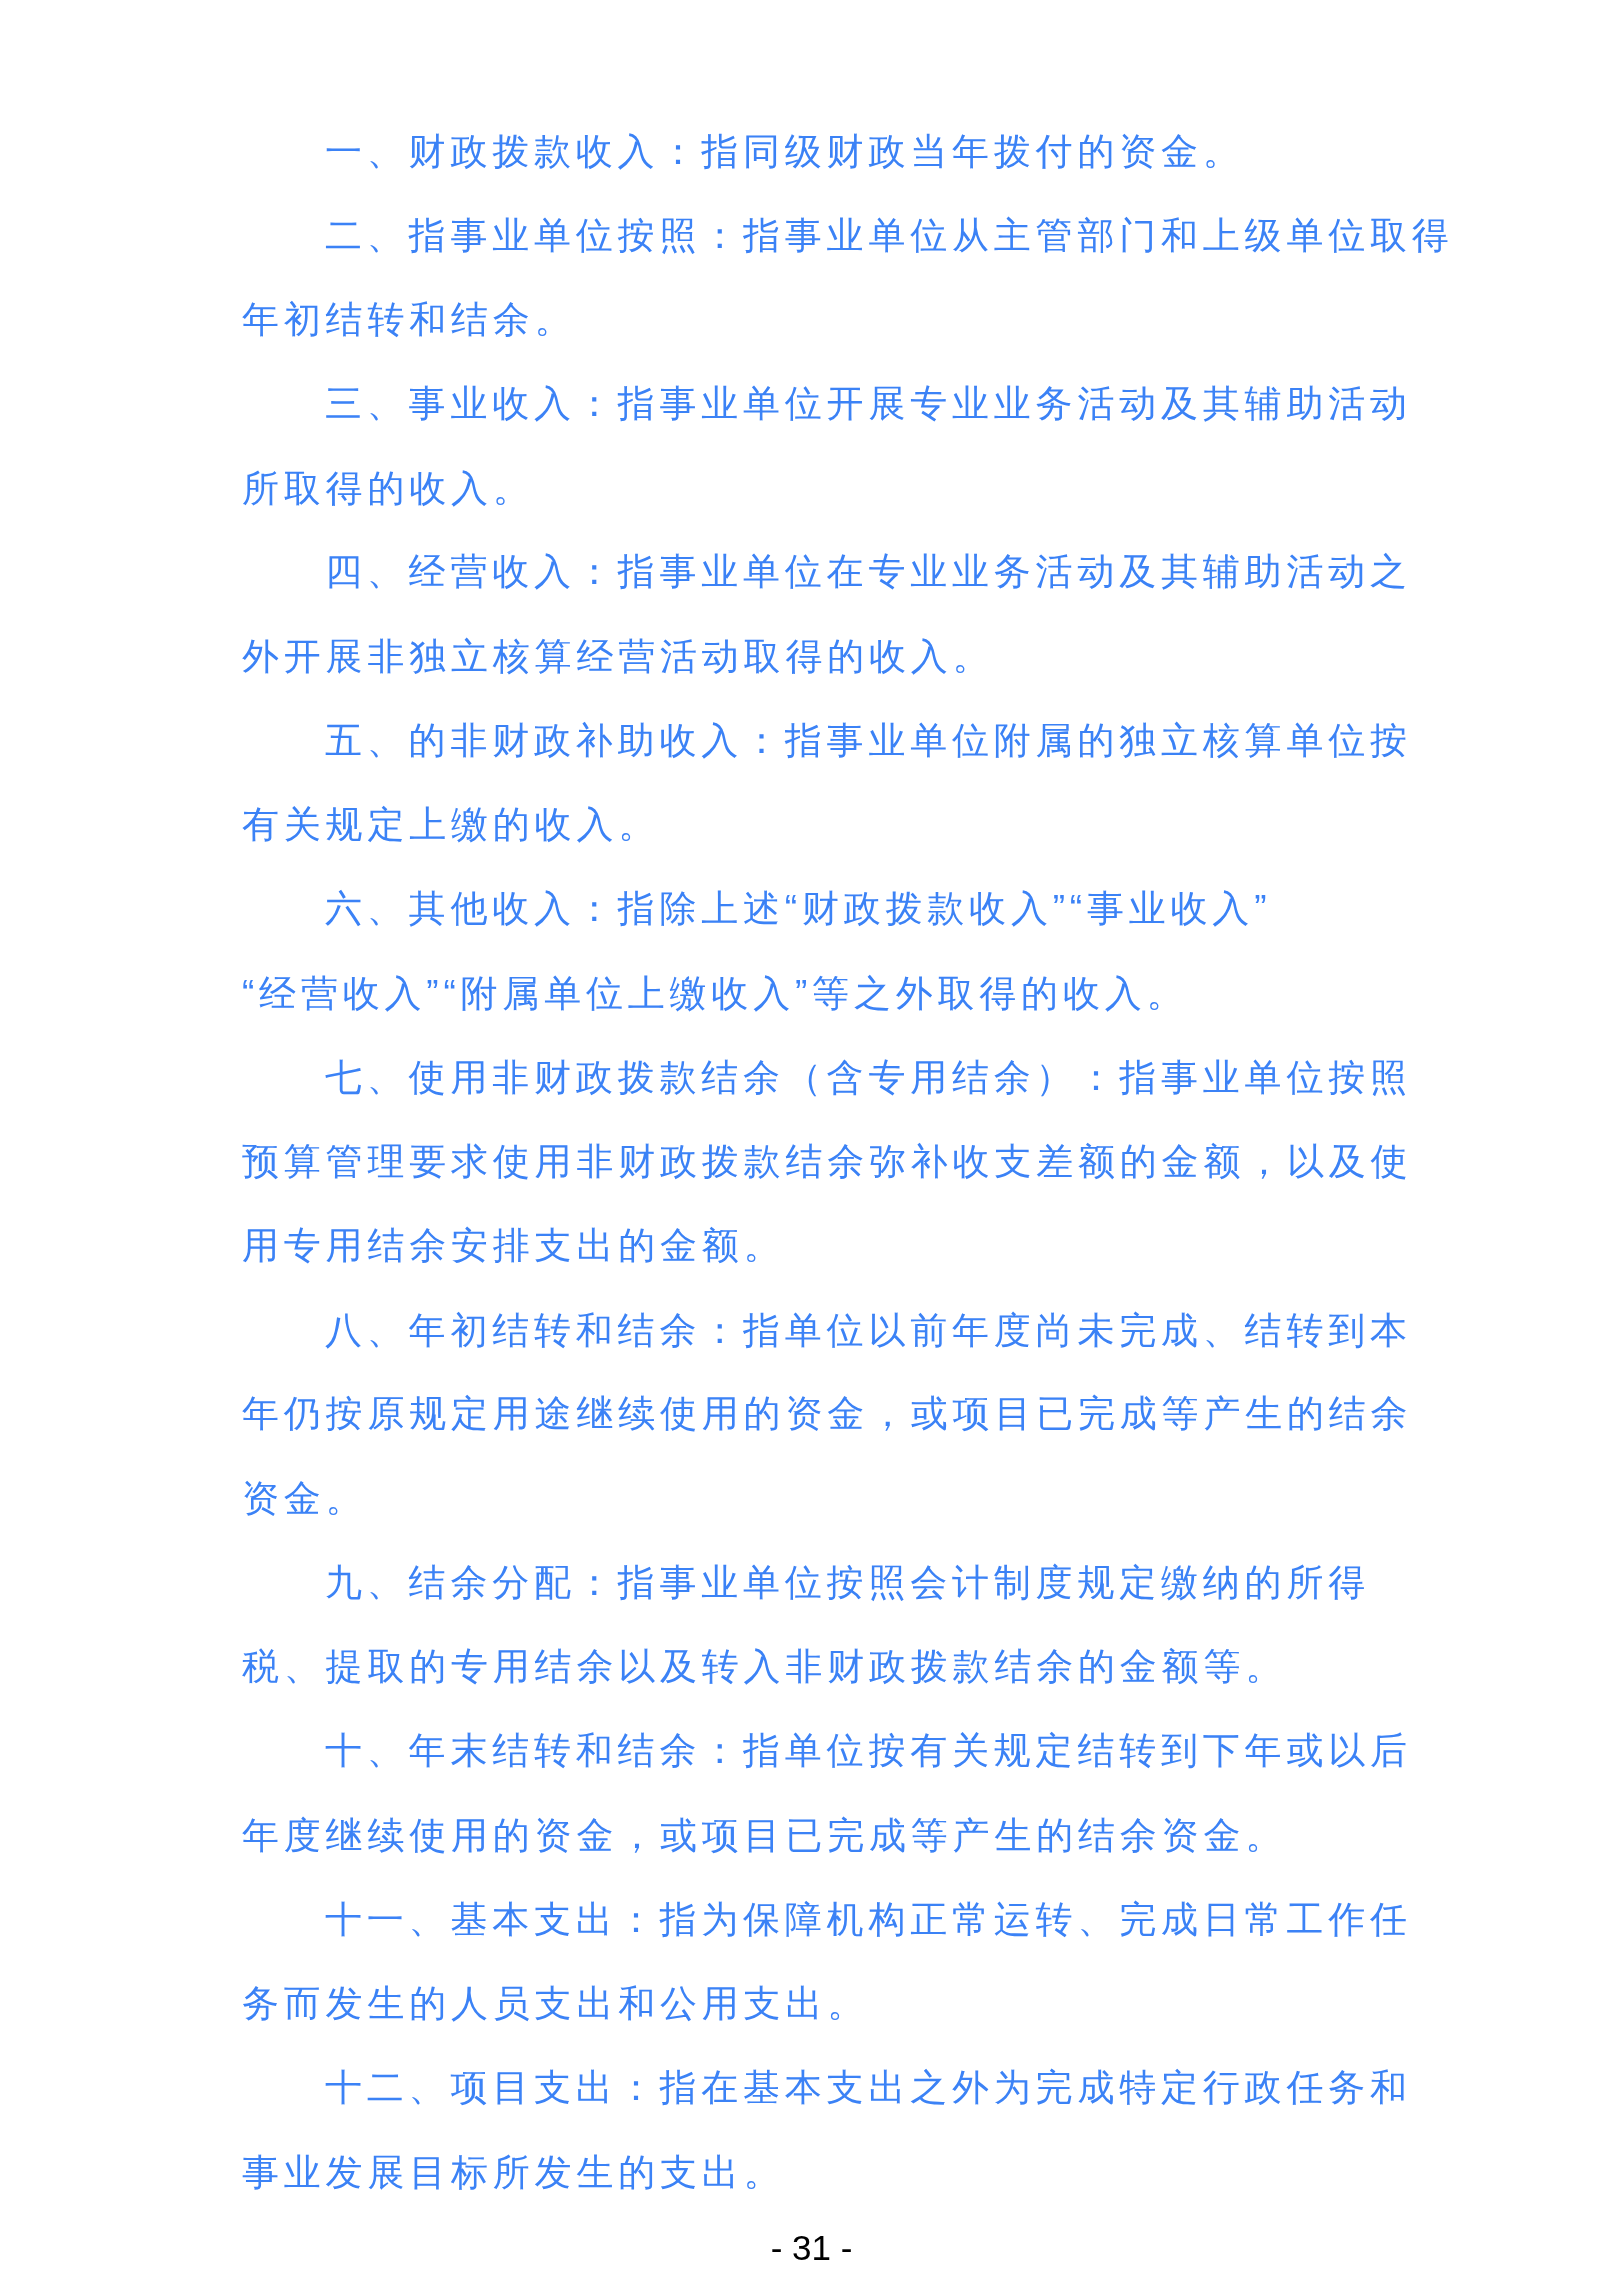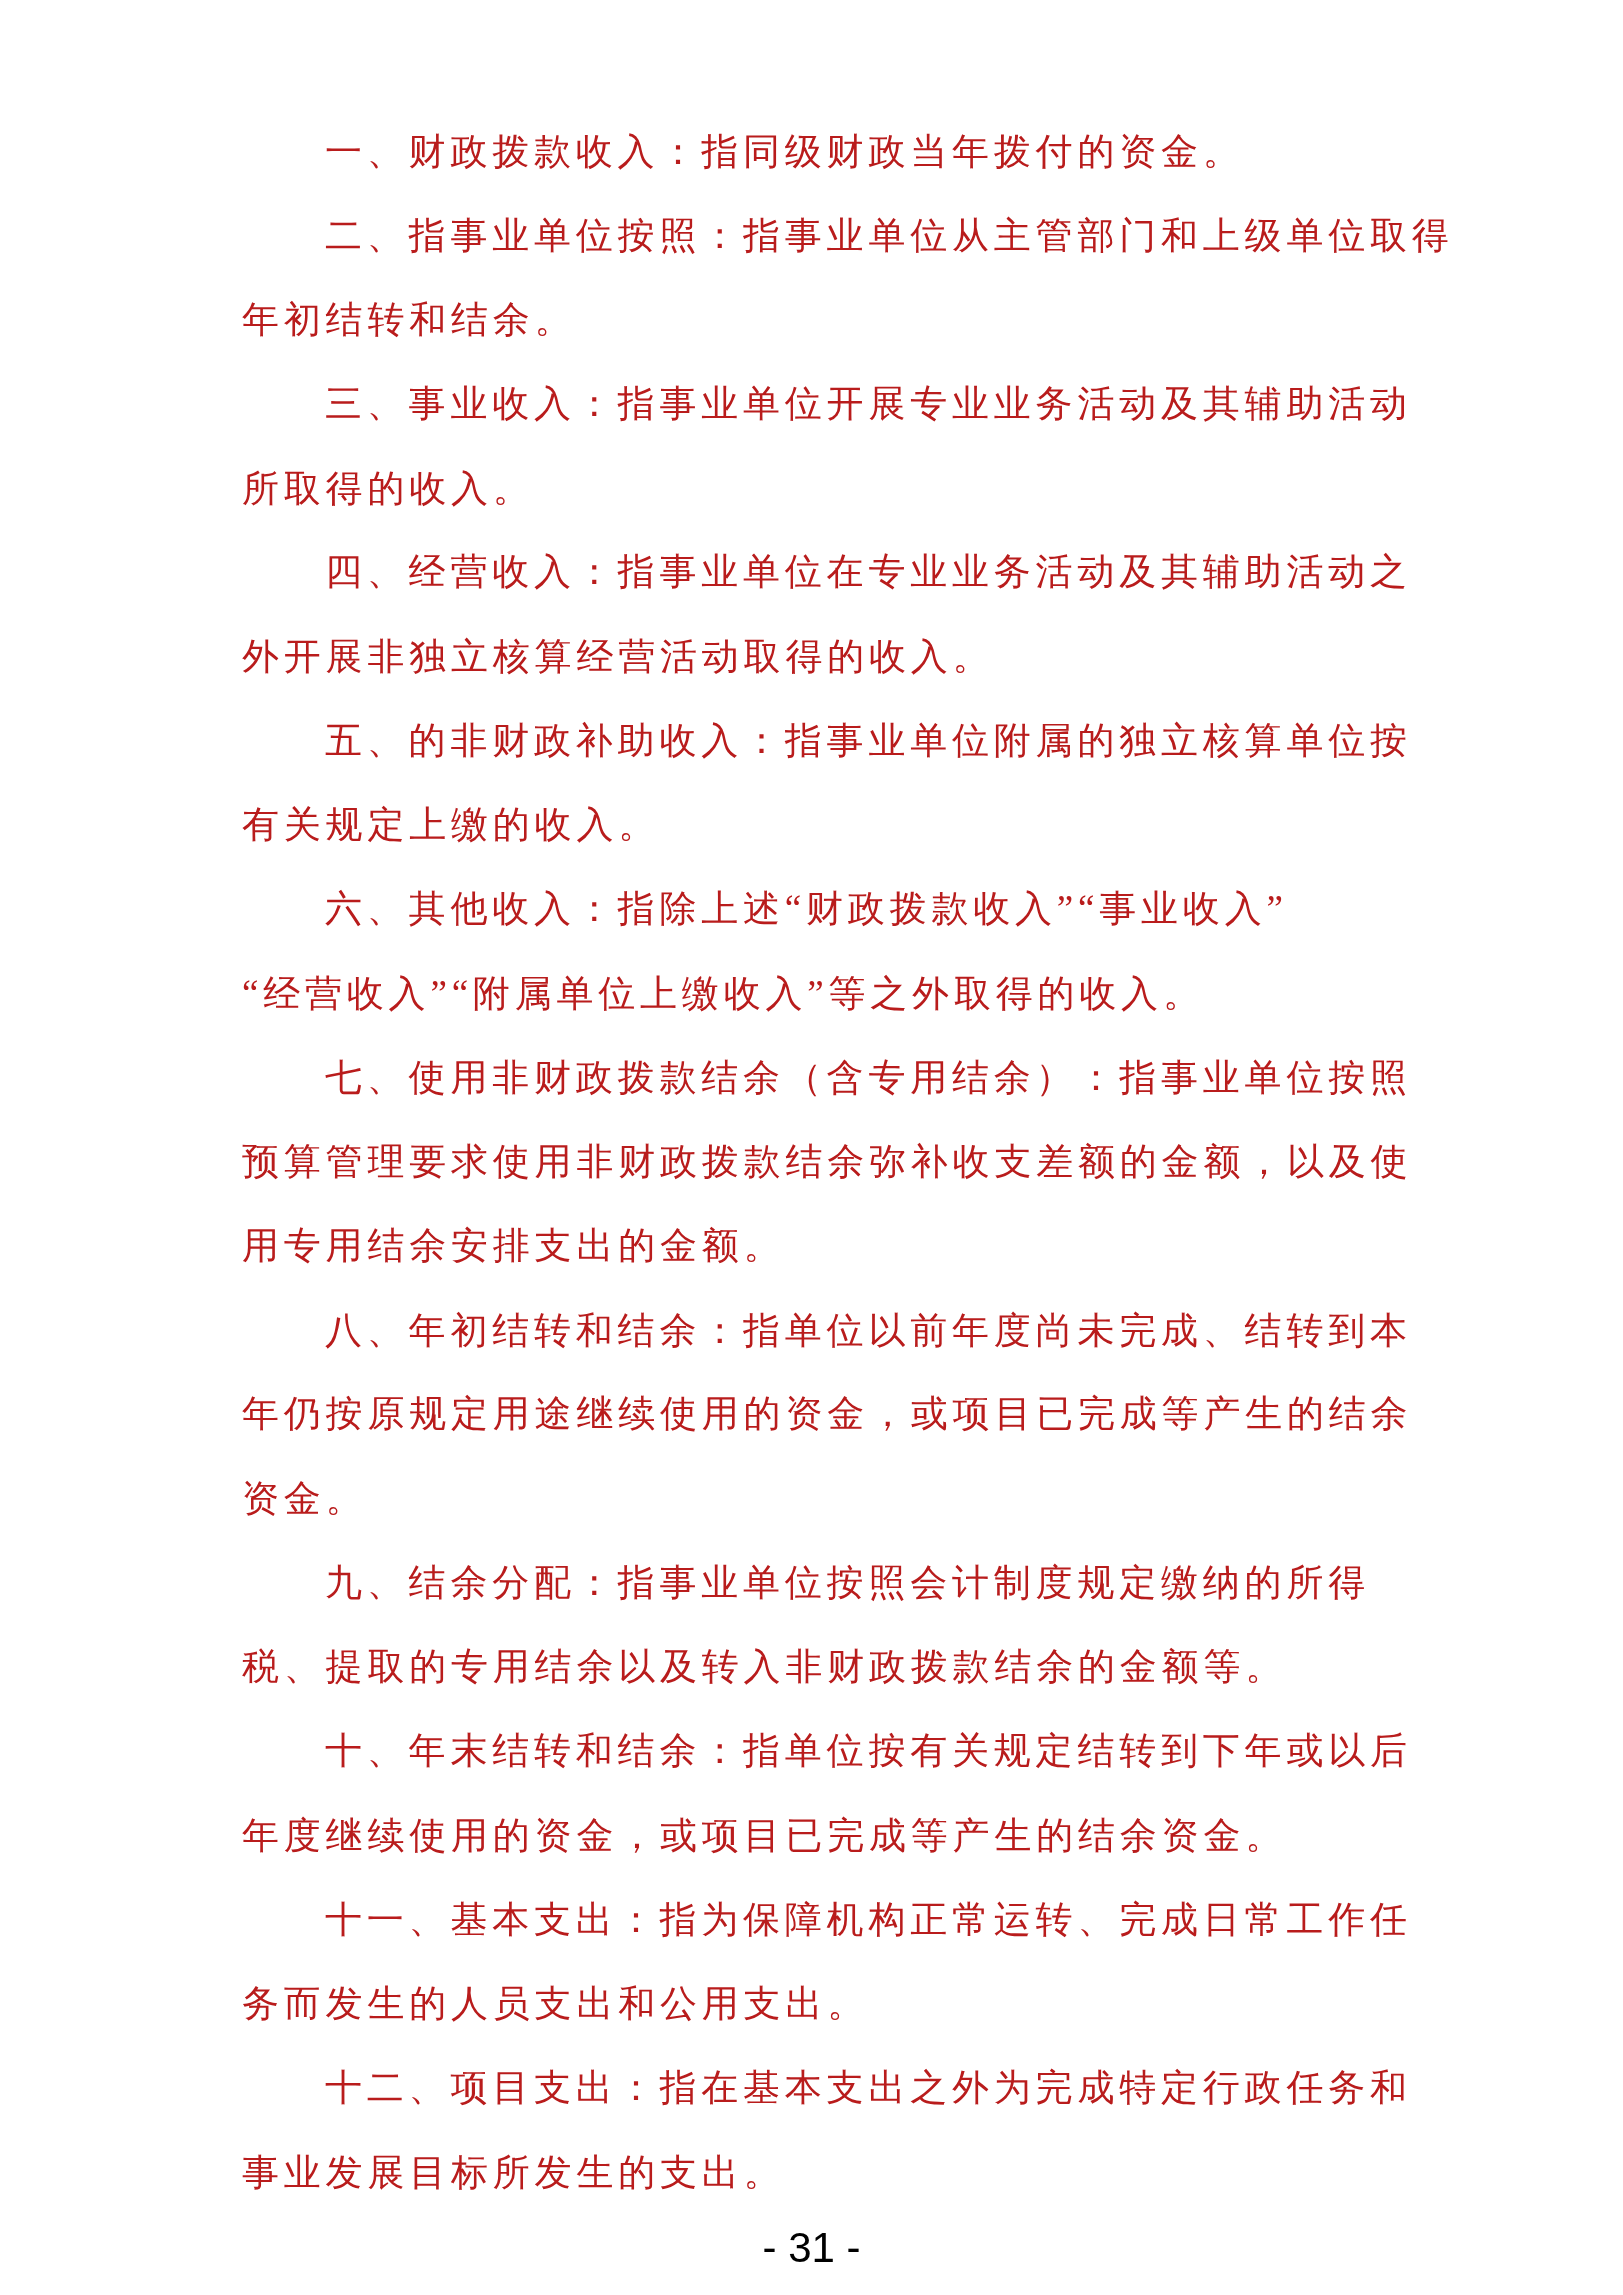--- a/index.html
+++ b/index.html
@@ -9,38 +9,38 @@
   }
   .page {
     position: relative;
     width: 1623px;
     height: 2295px;
     background: #ffffff;
     overflow: hidden;
   }
   .line {
     position: absolute;
-    color: #b91c1c;
-    font-family: Liberation Serif, serif;
+    color: #3b82f6;
+    font-family: Liberation Sans, sans-serif;
     font-size: 37px;
     line-height: 50px;
     letter-spacing: 4.8px;
     white-space: pre;
   }
   .cont { left: 242px; }
   .indent { left: 325px; }
   .footer {
     position: absolute;
     top: 2227px;
     left: 0;
     width: 1623px;
     text-align: center;
     color: #000000;
     font-family: "Liberation Sans", sans-serif;
-    font-size: 42px;
+    font-size: 35px;
     line-height: 41px;
   }
 </style>
 </head>
 <body>
 
 <div class="page">
   <div class="line indent" style="top:127px">一、财政拨款收入：指同级财政当年拨付的资金。</div>
   <div class="line indent" style="top:211px">二、指事业单位按照：指事业单位从主管部门和上级单位取得</div>
   <div class="line cont" style="top:295px">年初结转和结余。</div>

